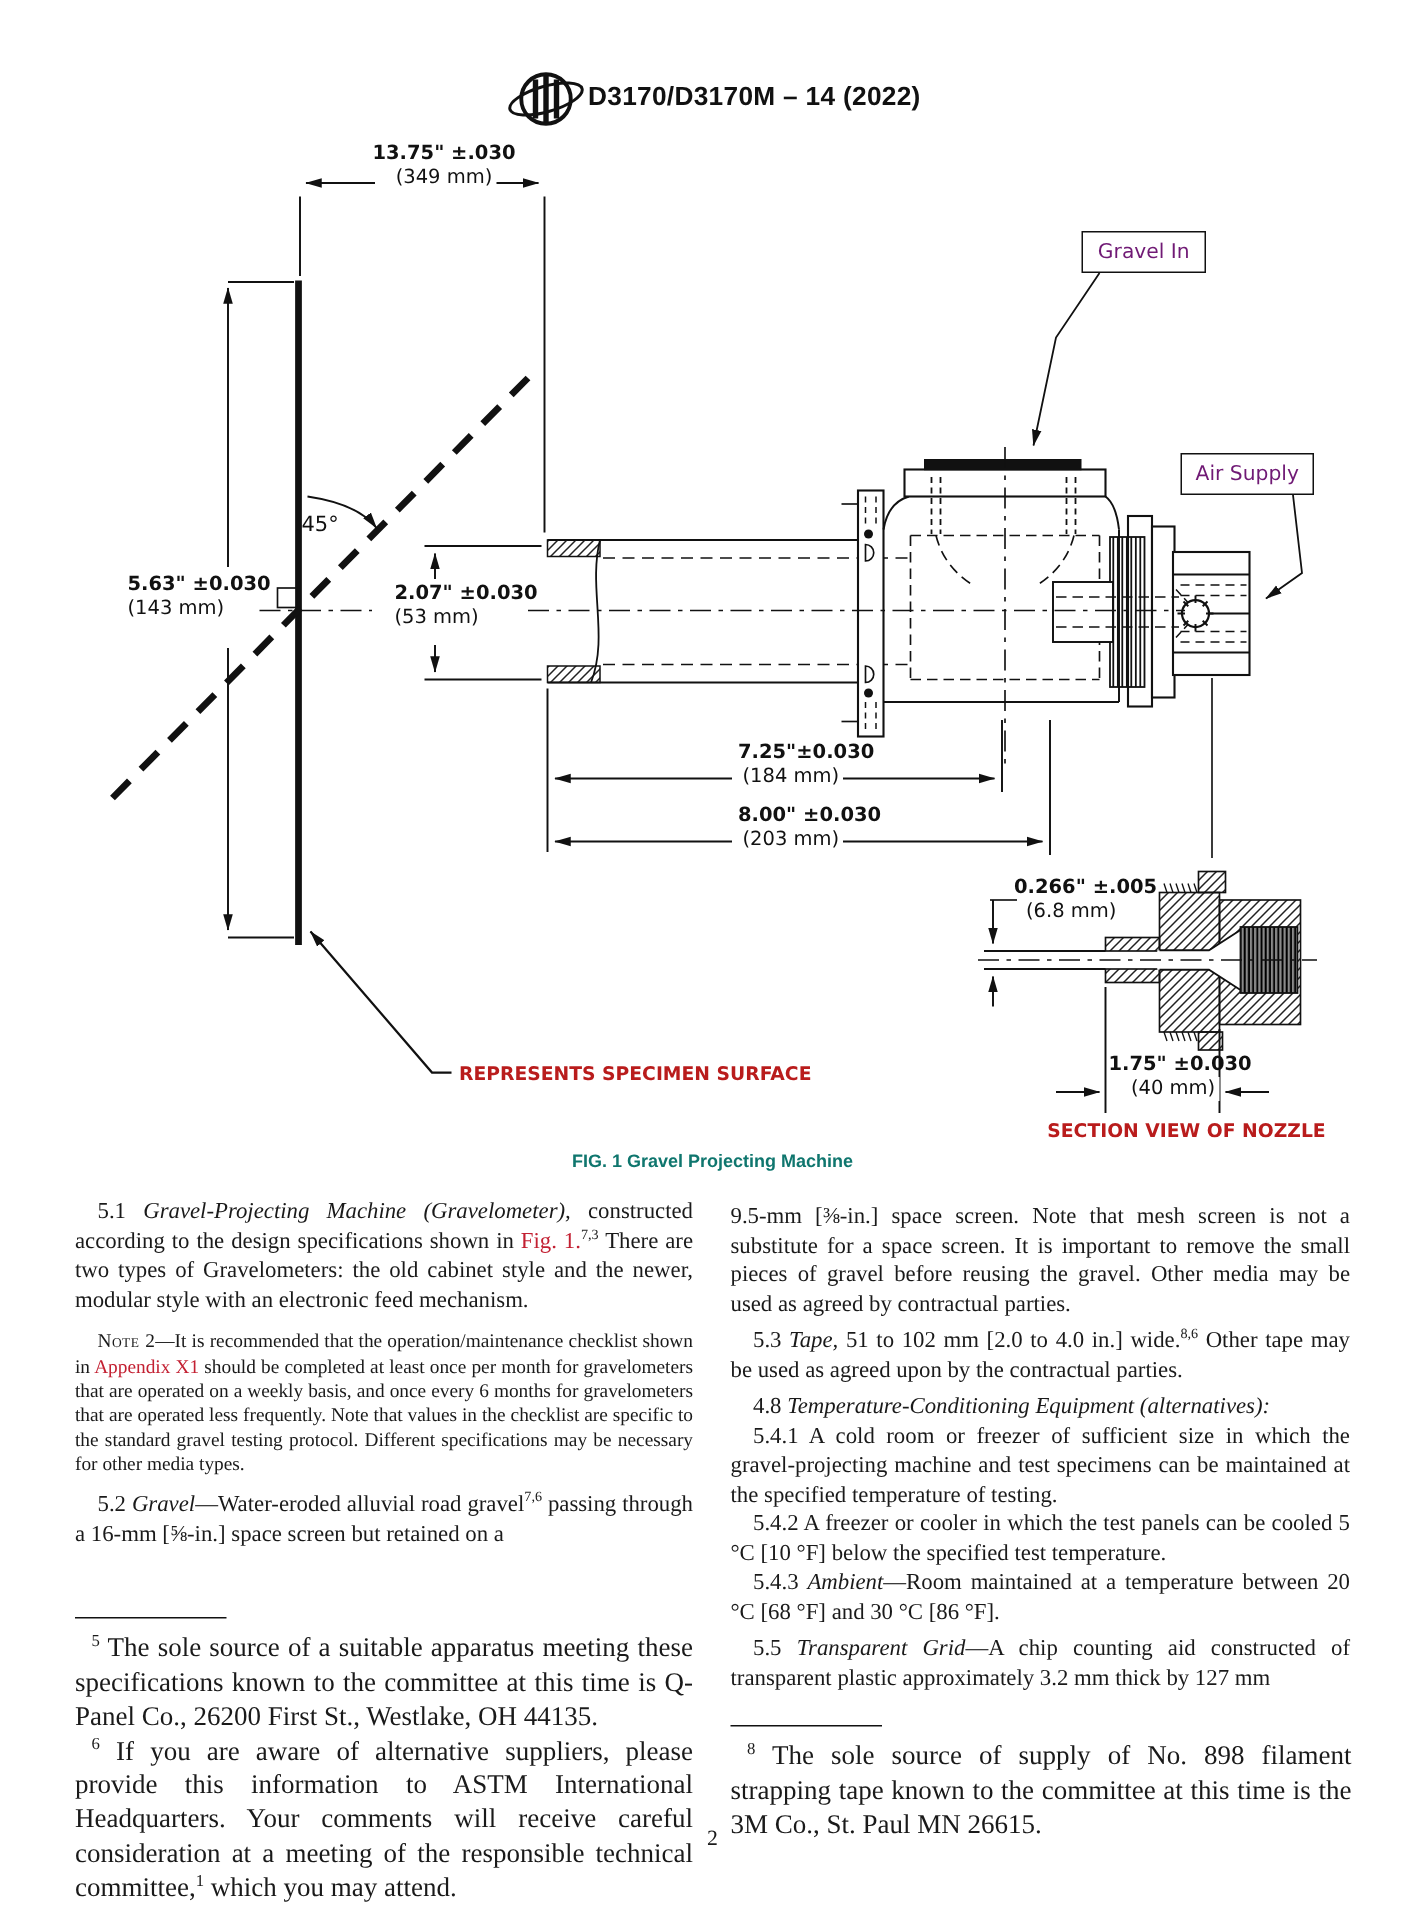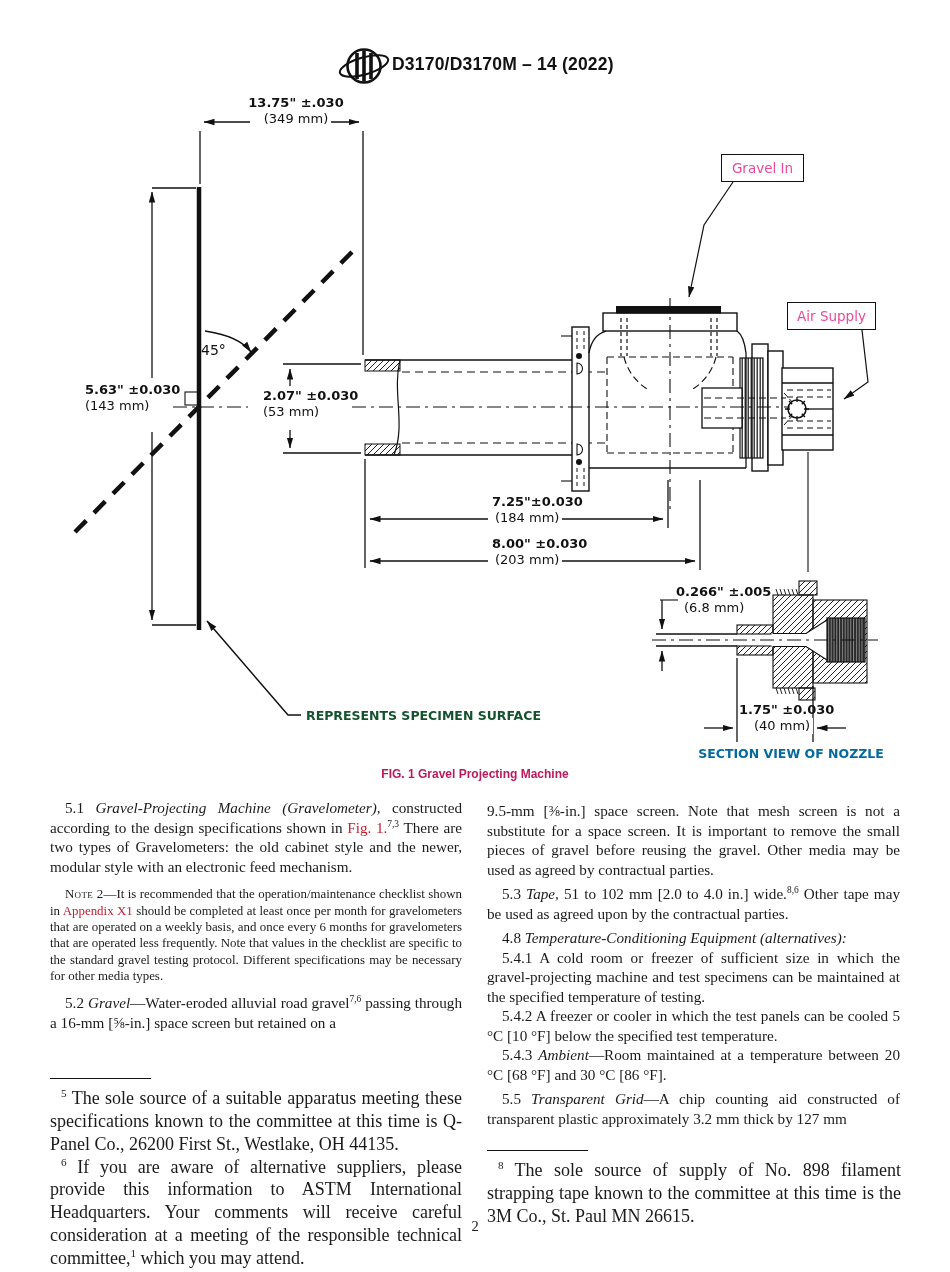--- a/index.html
+++ b/index.html
@@ -2,25 +2,25 @@
 <html><head>
 <meta charset="utf-8">
 <style>
   html,body{margin:0;padding:0;background:#e8e8e8;}
   #page{position:relative;width:950px;height:1272px;background:#ffffff;margin:0 auto;overflow:hidden;}
   #fig-svg{position:absolute;left:0;top:0;}
   .flabel{position:absolute;font-family:"DejaVu Sans",sans-serif;font-size:13px;color:#111;white-space:nowrap;line-height:1.22;}
   .flabel .b{font-weight:bold;}
   .flabel .metric{font-weight:normal;}
   .wbg{background:#fff;padding:0 3px;display:inline-block;}
-  .labelbox{position:absolute;border:1.5px solid #111;background:#fff;display:flex;align-items:center;justify-content:center;font-family:"DejaVu Sans",sans-serif;font-size:13.5px;color:#ec4899;}
+  .labelbox{position:absolute;border:1.5px solid #111;background:#fff;display:flex;align-items:center;justify-content:center;font-family:"DejaVu Sans",sans-serif;font-size:13.5px;color:#701a75;}
   #hdr-title{position:absolute;left:392px;top:54px;font-family:"Liberation Sans",sans-serif;font-weight:bold;font-size:17.5px;letter-spacing:0.2px;color:#111;}
-  #caption{position:absolute;left:300px;top:767px;width:350px;text-align:center;font-family:"Liberation Sans",sans-serif;font-weight:bold;font-size:12px;color:#be185d;}
-  #lbl-section{position:absolute;left:697px;top:746px;width:188px;text-align:center;font-family:"DejaVu Sans",sans-serif;font-weight:bold;font-size:12.5px;color:#0369a1;}
-  #lbl-specimen{position:absolute;left:306px;top:708px;font-family:"DejaVu Sans",sans-serif;font-weight:bold;font-size:12.5px;color:#14532d;white-space:nowrap;}
+  #caption{position:absolute;left:300px;top:767px;width:350px;text-align:center;font-family:"Liberation Sans",sans-serif;font-weight:bold;font-size:12px;color:#0f766e;}
+  #lbl-section{position:absolute;left:697px;top:746px;width:188px;text-align:center;font-family:"DejaVu Sans",sans-serif;font-weight:bold;font-size:12.5px;color:#b91c1c;}
+  #lbl-specimen{position:absolute;left:306px;top:708px;font-family:"DejaVu Sans",sans-serif;font-weight:bold;font-size:12.5px;color:#b91c1c;white-space:nowrap;}
   .col{position:absolute;font-family:"Liberation Serif",serif;font-size:15.2px;line-height:1.285;text-align:justify;color:#1a1a1a;}
   #col-left{left:50px;top:798px;width:412px;}
   #col-right{left:487px;top:801px;width:413px;}
   .col h3{font-size:15.6px;font-weight:bold;margin:0 0 10px 0;text-align:left;font-family:"Liberation Serif",serif;}
   .col p{margin:0;text-indent:15px;}
   .col p.cont{text-indent:0;}
   .col p.gap{margin-top:5px;}
   .note{font-size:12.9px;line-height:1.27;margin:10px 0 9px 0 !important;}
   .smallcaps{font-variant:small-caps;letter-spacing:0.3px;margin-top:39px;}
   .ital{font-style:italic;}

